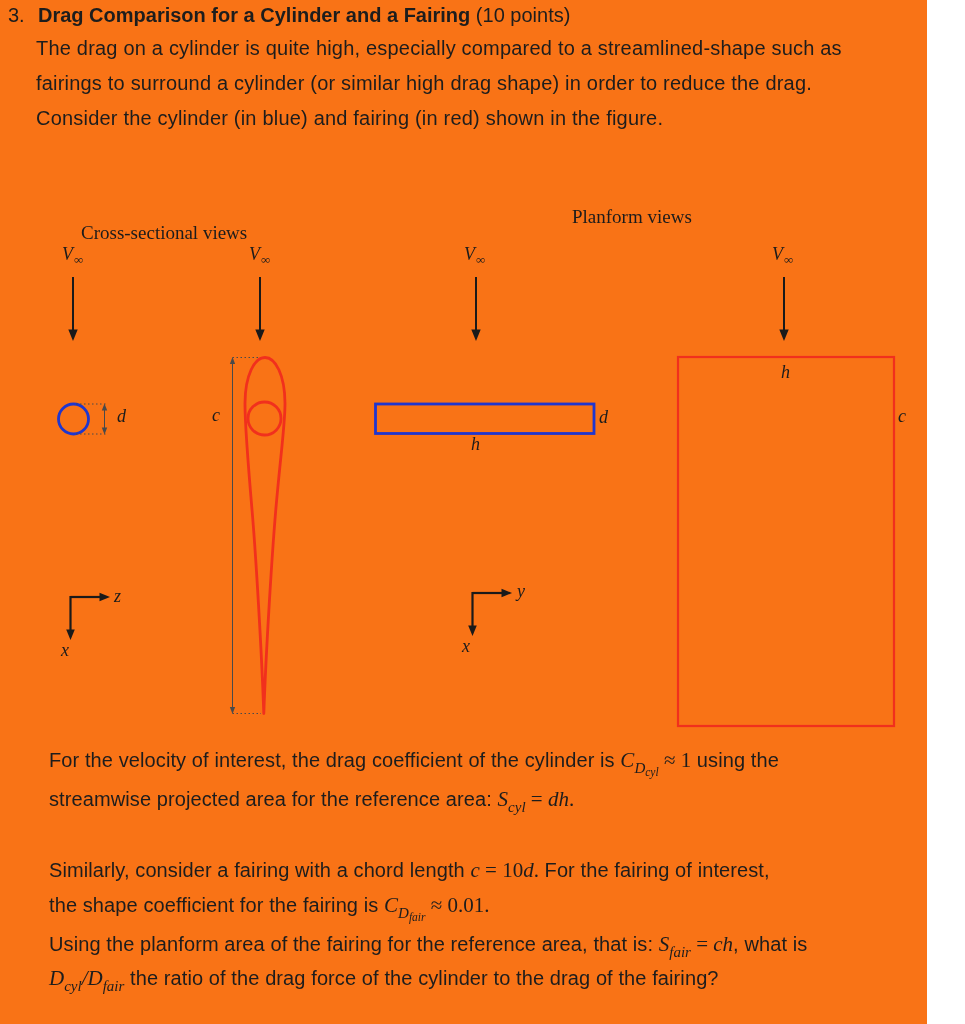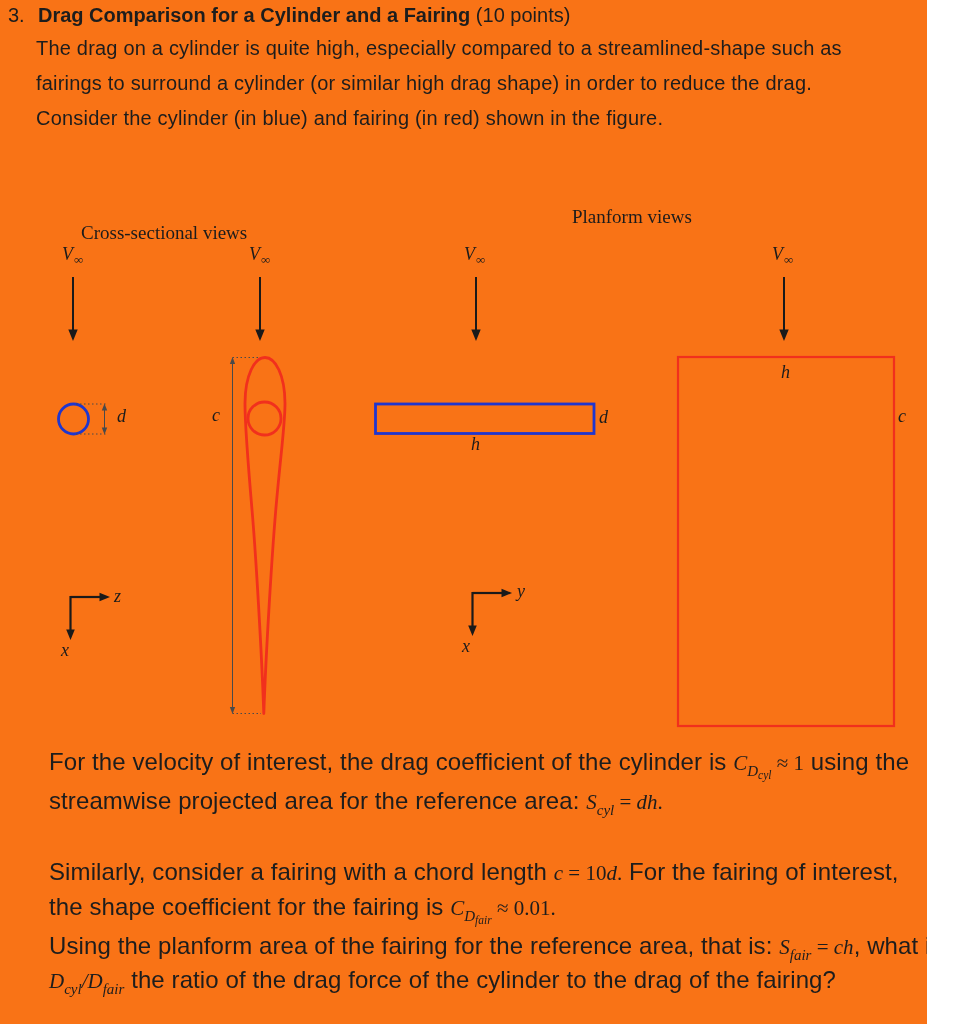--- a/index.html
+++ b/index.html
@@ -19,21 +19,21 @@
   #figure{position:absolute;left:0;top:200px;width:965px;height:545px;}
   #figure svg{position:absolute;left:0;top:0;}
   .fig-label{position:absolute;font-family:"Liberation Serif",serif;color:#1c1c1c;white-space:nowrap;}
   .fig-header{font-size:19px;}
   .fig-var{font-style:italic;font-size:18px;}
   .v-inf{font-style:italic;font-size:18px;}
   .v-inf .inf{font-style:normal;font-size:13px;vertical-align:-4px;margin-left:1px;}
 
   
   .bline{position:absolute;left:49px;white-space:nowrap;}
-  .seg-r{font-family:"Liberation Sans",sans-serif;font-size:24px;letter-spacing:0.1px;text-align:right;}
+  .seg-r{font-family:"Liberation Sans",sans-serif;font-size:20px;letter-spacing:0.1px;text-align:right;}
   .seg-m{font-family:"Liberation Serif",serif;font-style:italic;font-size:21px;}
   .seg-n{font-family:"Liberation Serif",serif;font-size:21px;}
   .seg-s{font-family:"Liberation Serif",serif;font-style:italic;font-size:15px;vertical-align:-6px;}
   .seg-ss{font-family:"Liberation Serif",serif;font-style:italic;font-size:11.5px;vertical-align:-9px;}
 </style>
 </head>
 <body>
 
 <div id="page">
 

